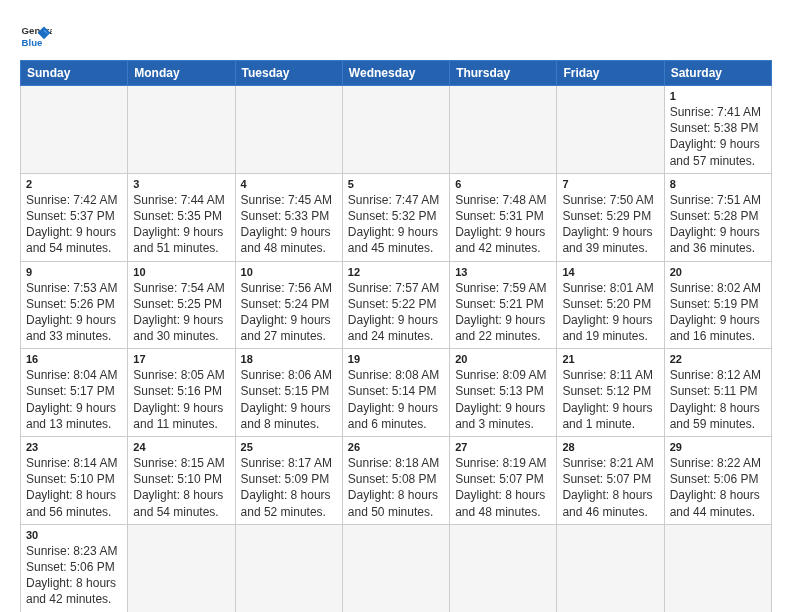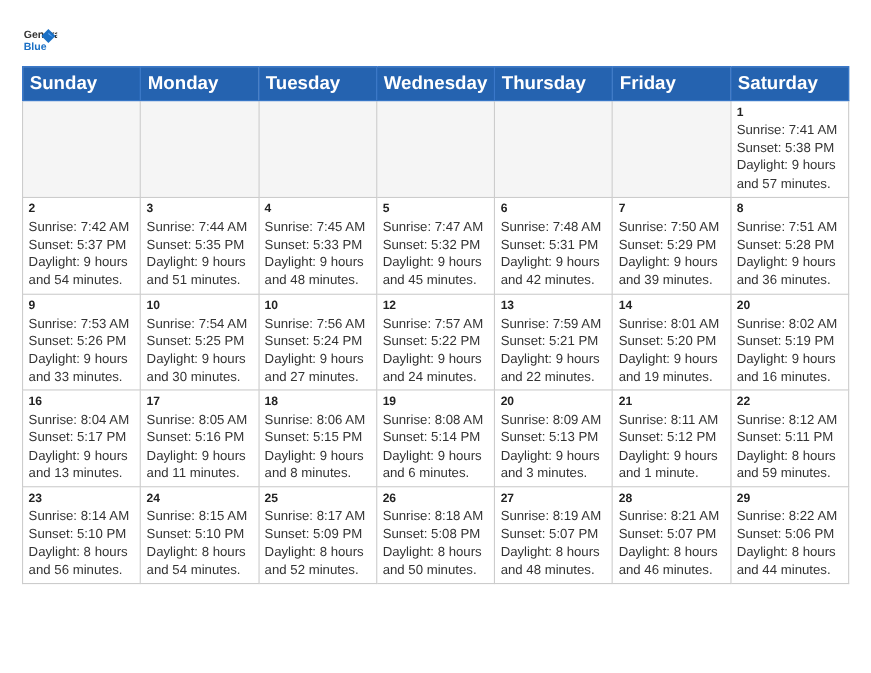--- a/index.html
+++ b/index.html
@@ -46,21 +46,21 @@
     }
     .calendar {
       width: 100%;
       border-collapse: collapse;
       border: 1px solid #ccc;
       table-layout: fixed;
     }
     .calendar th {
       background-color: #2563b0;
       color: #fff;
-      font-size: 17px;
+      font-size: 12px;
       font-weight: bold;
       text-align: left;
       padding: 5px 6px;
       border: 1px solid #3a78c9;
     }
     .calendar td {
       vertical-align: top;
       border: 1px solid #ccc;
       padding: 4px 5px;
       font-size: 9.5px;
@@ -244,15 +244,27 @@
           </td>
           <td>
             <div class="day-number">28</div>
             <div class="day-info">Sunrise: 8:21 AM<br>Sunset: 5:07 PM<br>Daylight: 8 hours and 46 minutes.</div>
           </td>
           <td>
             <div class="day-number">29</div>
             <div class="day-info">Sunrise: 8:22 AM<br>Sunset: 5:06 PM<br>Daylight: 8 hours and 44 minutes.</div>
           </td>
         </tr>
+        <tr class="last-row">
+          <td>
+            <div class="day-number">30</div>
+            <div class="day-info">Sunrise: 8:23 AM<br>Sunset: 5:06 PM<br>Daylight: 8 hours and 42 minutes.</div>
+          </td>
+          <td class="empty"></td>
+          <td class="empty"></td>
+          <td class="empty"></td>
+          <td class="empty"></td>
+          <td class="empty"></td>
+          <td class="empty"></td>
+        </tr>
       </tbody>
   </table>
 </div>
 
 </body></html>

